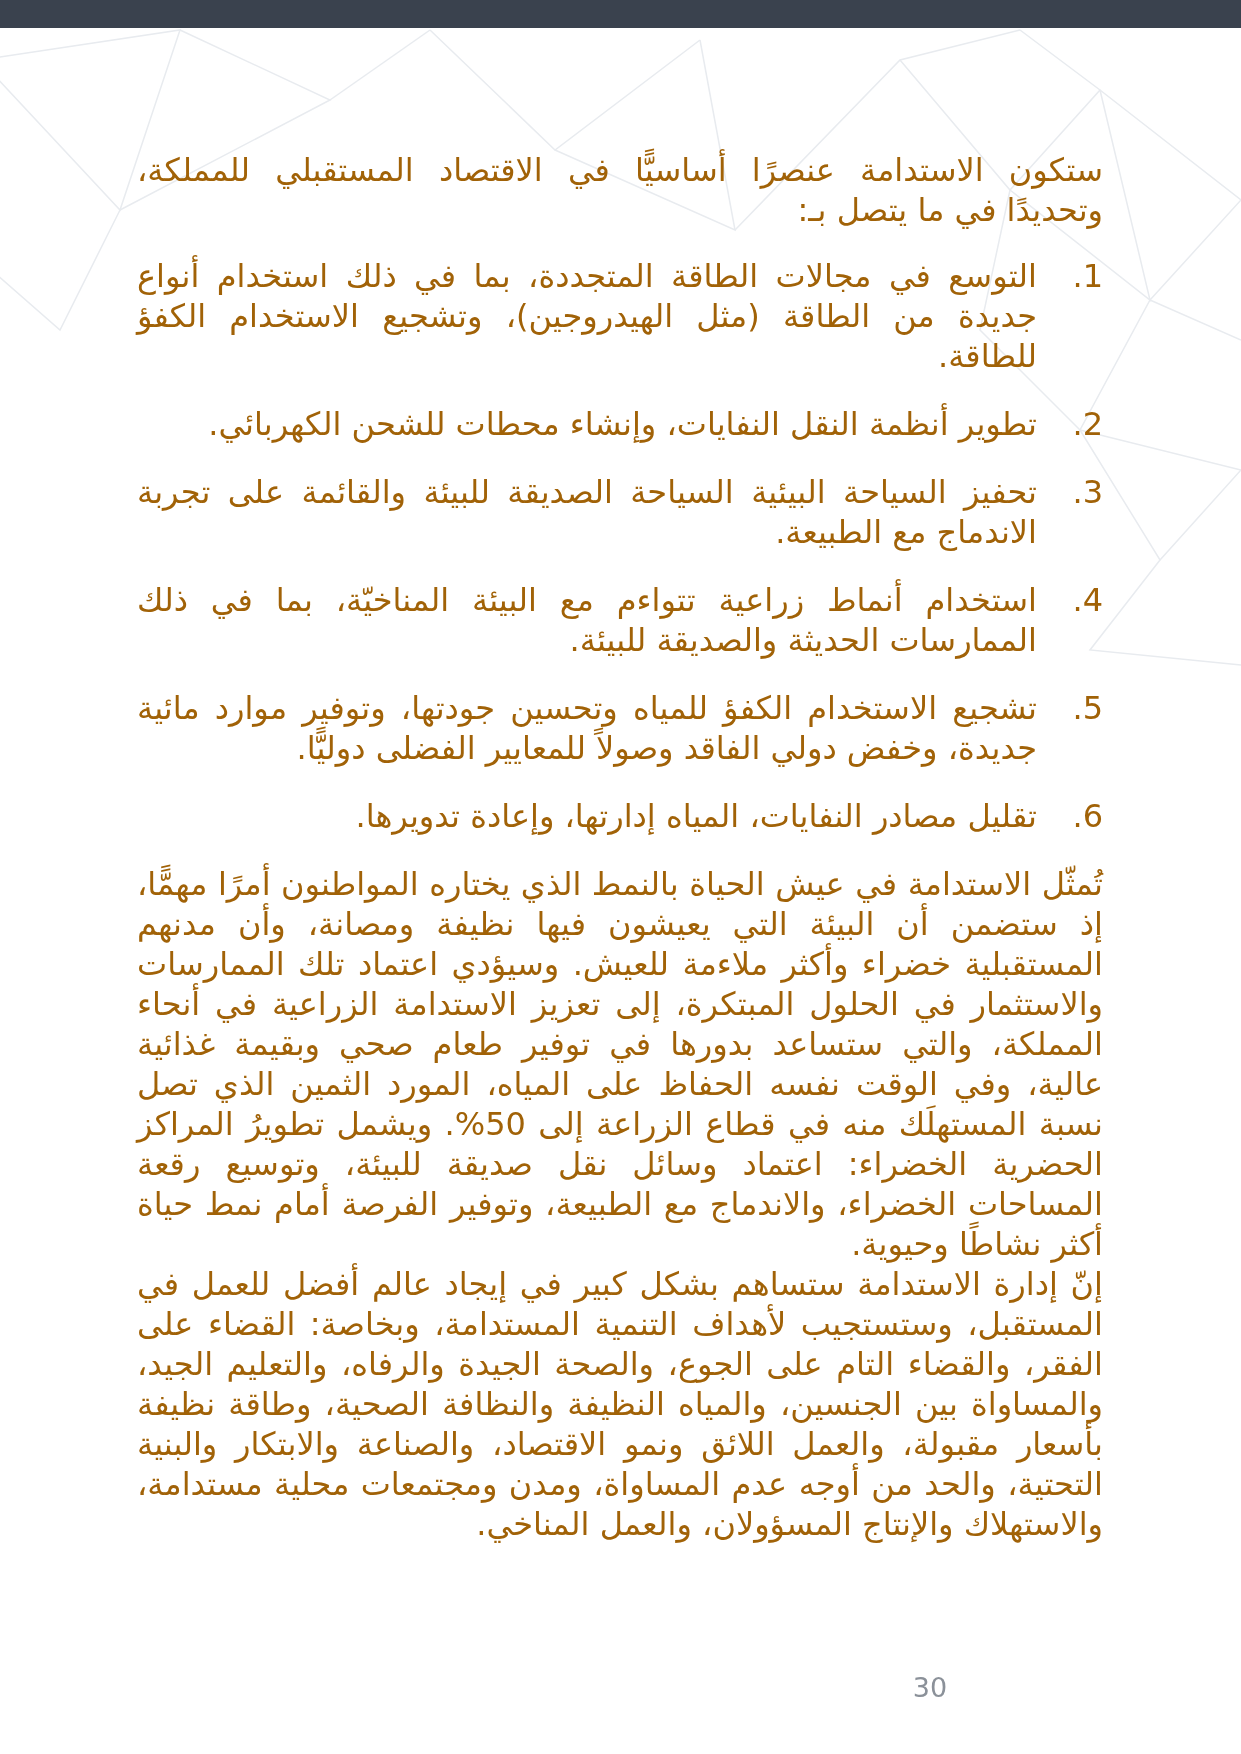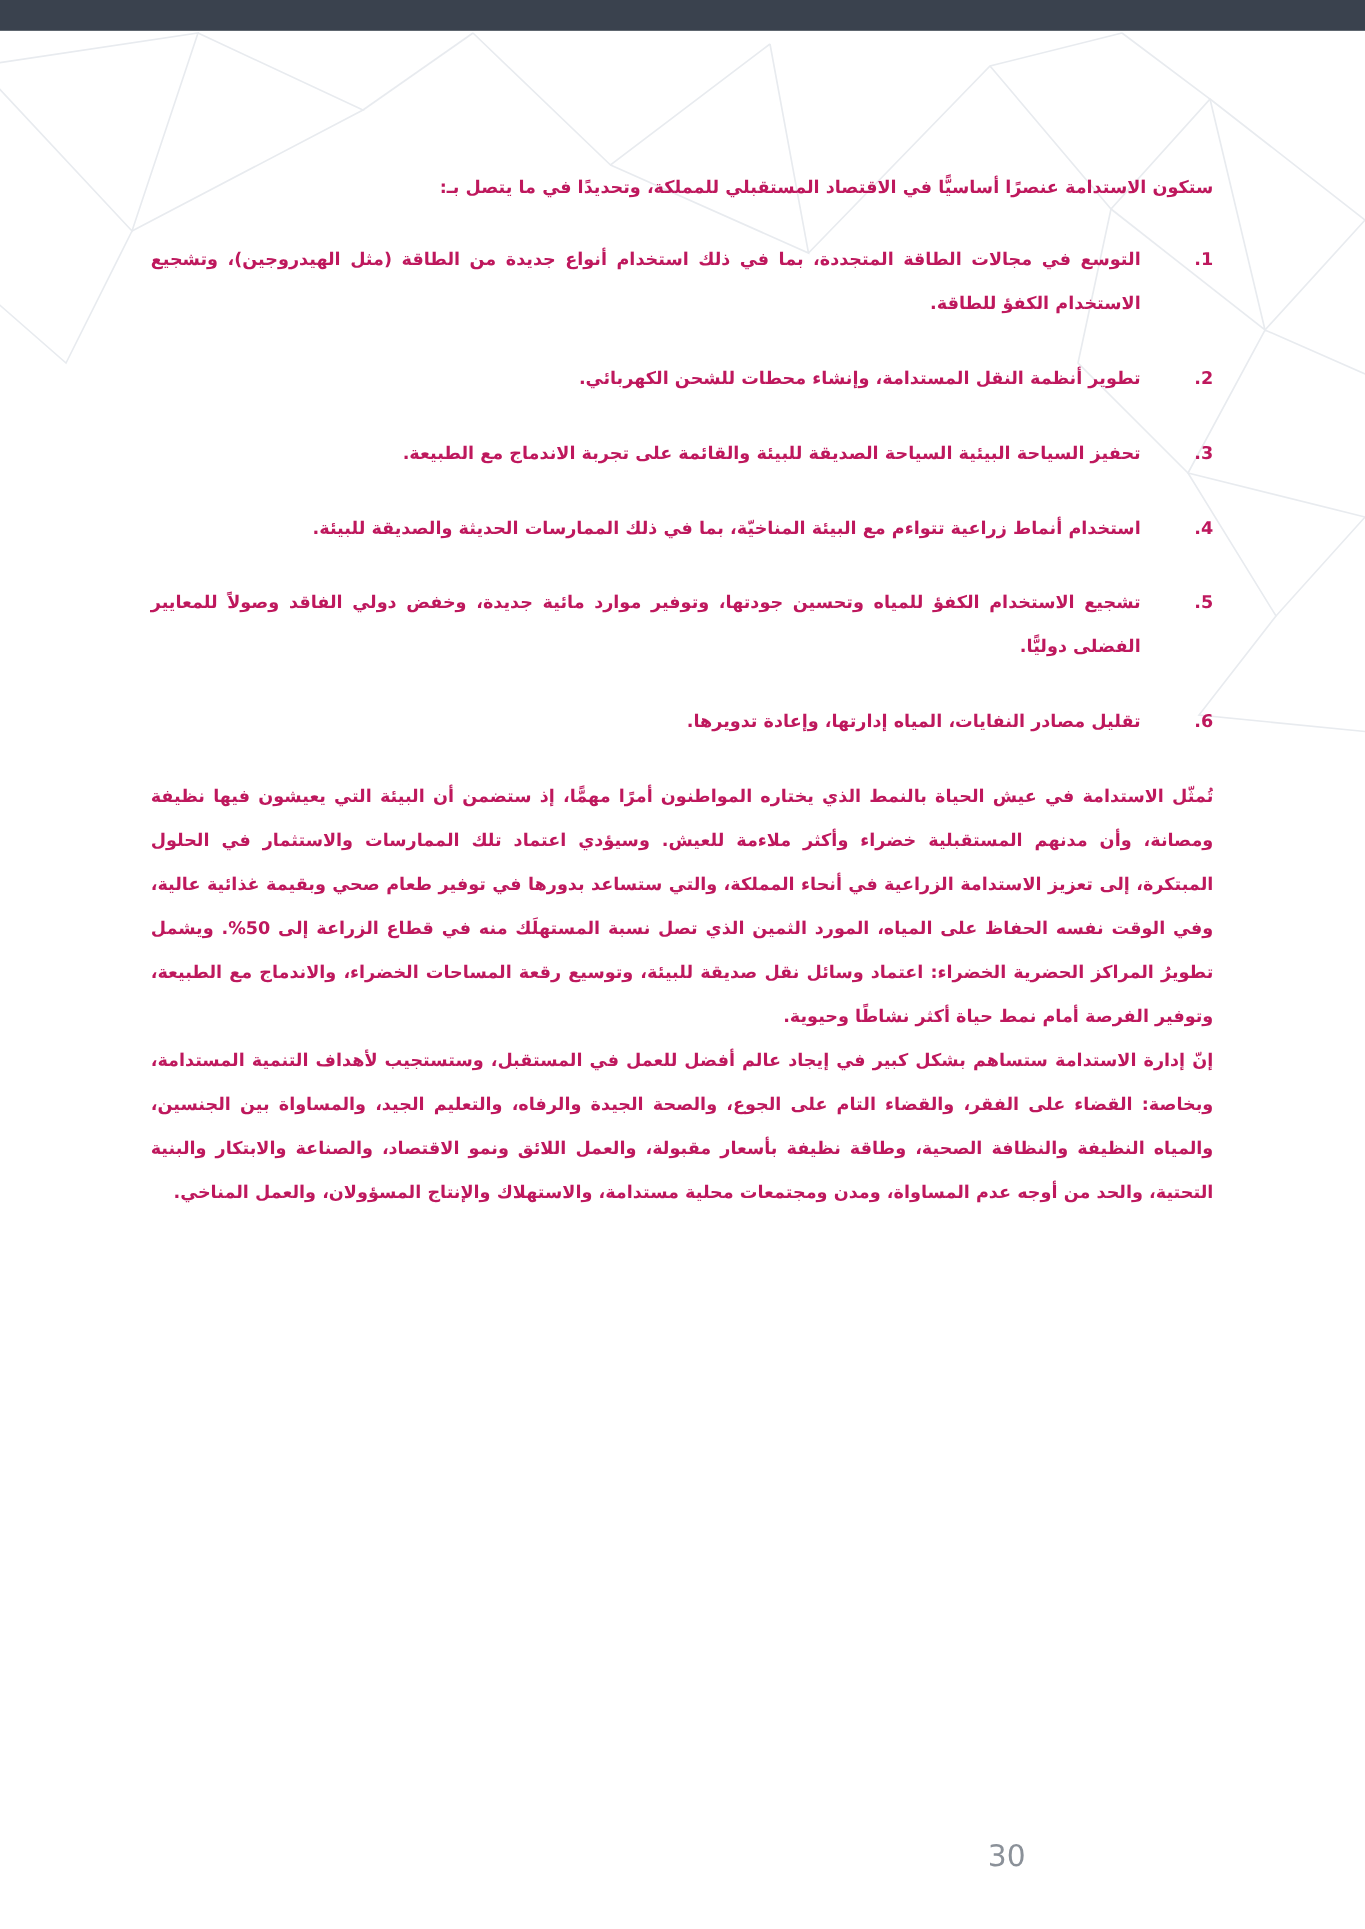--- a/index.html
+++ b/index.html
@@ -19,24 +19,23 @@
     width:1241px; height:28px;
     background:#3a424e;
   }
   .content {
     position:absolute;
     top:150px;
     right:138px;
     width:966px;
     direction:rtl;
     text-align:justify;
-    color:#be185d;
-    font-size:16px;
+    color:#a16207;
+    font-size:32px;
     line-height:40px;
-    font-weight:bold;
   }
   .intro { margin-bottom:26px; }
   .list-item {
     display:flex;
     margin-bottom:28px;
   }
   .list-item .marker {
     flex:0 0 66px;
     text-align:right;
     padding-left:14px;
@@ -44,20 +43,21 @@
   .list-item .li-text {
     flex:1;
     text-align:justify;
   }
   .para { }
   .page-number {
     position:absolute;
     top:1672px;
     left:898px;
     width:64px;
+    text-align:center;
     color:#8b9199;
     font-size:27px;
     line-height:32px;
   }
 </style>
 </head>
 <body>
 
 <svg class="mesh" width="1241" height="720" viewBox="0 0 1241 720" fill="none" stroke="#e8ebef" stroke-width="1.5">
   <path d="M-20,60 L180,30 L120,210 Z"></path>
@@ -82,21 +82,21 @@
 
   <p class="intro">ستكون الاستدامة عنصرًا أساسيًّا في الاقتصاد المستقبلي للمملكة، وتحديدًا في ما يتصل بـ:</p>
 
   <div>
     <div class="list-item">
       <span class="marker">1.</span>
       <p class="li-text">التوسع في مجالات الطاقة المتجددة، بما في ذلك استخدام أنواع جديدة من الطاقة (مثل الهيدروجين)، وتشجيع الاستخدام الكفؤ للطاقة.</p>
     </div>
     <div class="list-item">
       <span class="marker">2.</span>
-      <p class="li-text">تطوير أنظمة النقل المستدامة، وإنشاء محطات للشحن الكهربائي.</p>
+      <p class="li-text">تطوير أنظمة النقل النفايات، وإنشاء محطات للشحن الكهربائي.</p>
     </div>
     <div class="list-item">
       <span class="marker">3.</span>
       <p class="li-text">تحفيز السياحة البيئية السياحة الصديقة للبيئة والقائمة على تجربة الاندماج مع الطبيعة.</p>
     </div>
     <div class="list-item">
       <span class="marker">4.</span>
       <p class="li-text">استخدام أنماط زراعية تتواءم مع البيئة المناخيّة، بما في ذلك الممارسات الحديثة والصديقة للبيئة.</p>
     </div>
     <div class="list-item">

